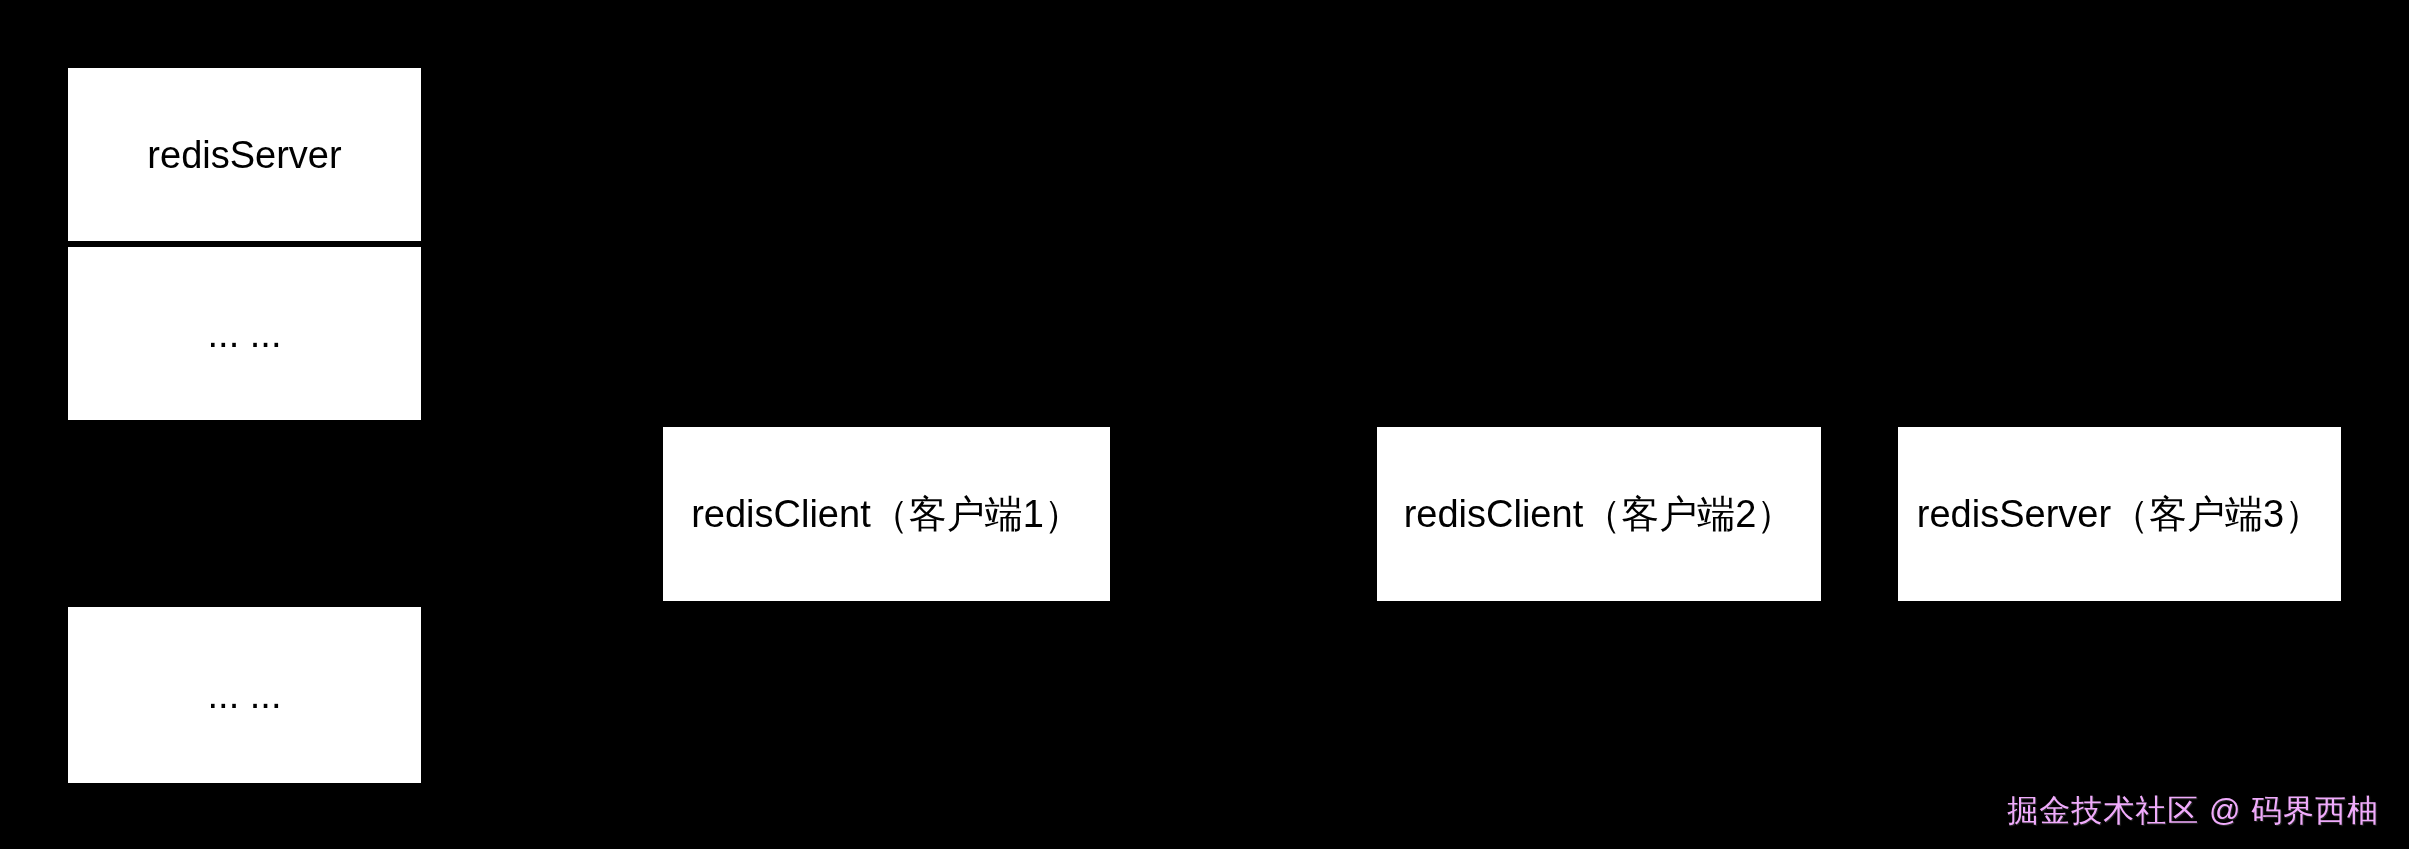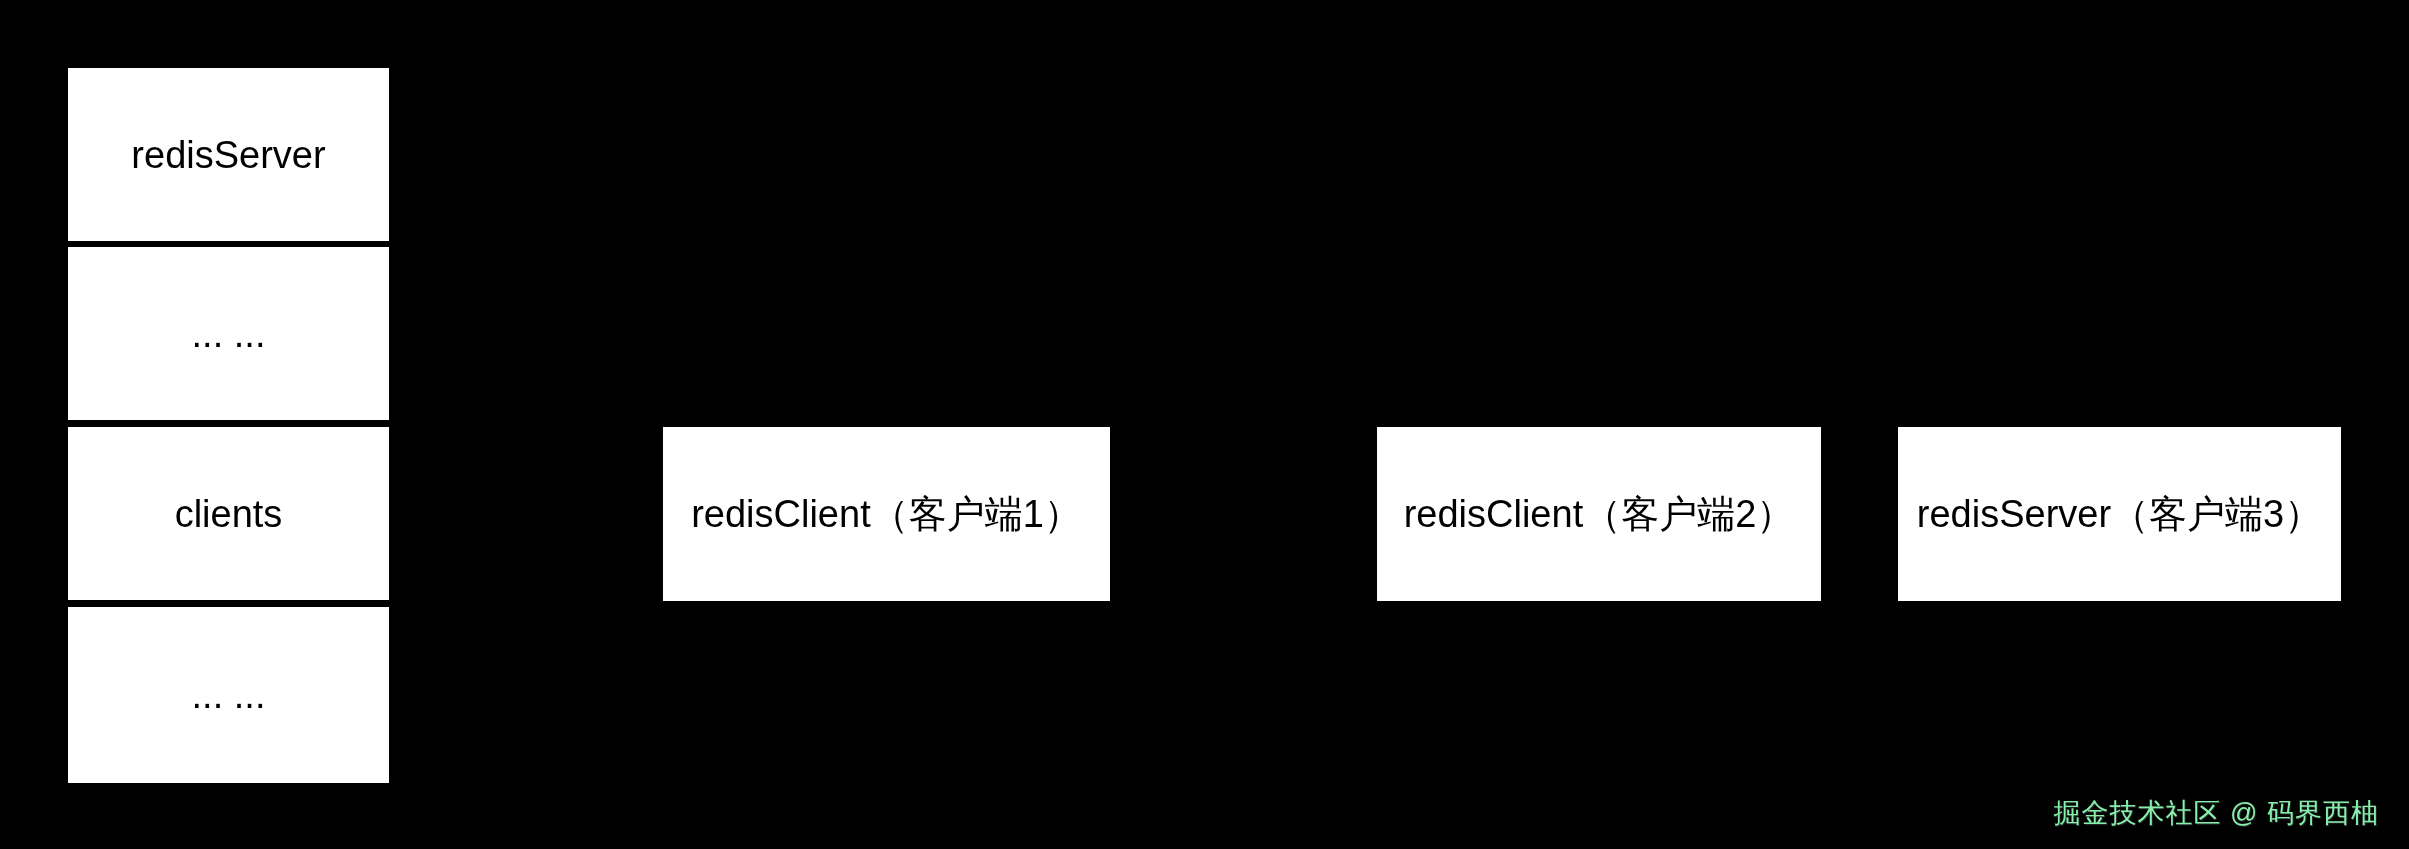--- a/index.html
+++ b/index.html
@@ -23,38 +23,38 @@
     color: #000000;
     display: flex;
     align-items: center;
     justify-content: center;
     font-size: 38px;
     line-height: 1;
     box-sizing: border-box;
     white-space: nowrap;
   }
   
-  .stack-box { left: 68px; width: 321px; text-align: center; }
+  .stack-box { left: 68px; width: 353px; text-align: center; }
   .b1 { top: 68px;  height: 173px; }
   .b2 { top: 247px; height: 173px; }
   .b3 { top: 427px; height: 173px; }
   .b4 { top: 607px; height: 176px; }
   
   .client-box { top: 427px; height: 174px; }
   .c1 { left: 663px;  width: 447px; text-align: center; }
   .c2 { left: 1377px; width: 444px; }
   .c3 { left: 1898px; width: 443px; }
   
   .watermark {
     position: absolute;
     right: 24px;
     bottom: 18px;
-    font-size: 27px;
+    font-size: 31px;
     line-height: 1.2;
-    color: #86efac;
+    color: #f0abfc;
     letter-spacing: 1px;
     text-shadow: 1px 1px 1px #2a2a2a;
     padding: 2px 6px;
     white-space: nowrap;
   }
   .watermark::before {
     
     content: "";
     position: absolute;
     left: 2px;
@@ -88,23 +88,20 @@
 <div class="canvas">
 
   <div class="box stack-box b1">
     <span>redisServer</span>
   </div>
 
   <div class="box stack-box b2">
     <span>... ...</span>
   </div>
 
-  <div class="box stack-box b3">
-    <span>clients</span>
-  </div>
 
   <div class="box stack-box b4">
     <span>... ...</span>
   </div>
 
   <div class="box client-box c1">
     <span>redisClient（客户端1）</span>
   </div>
 
   <div class="box client-box c2">

